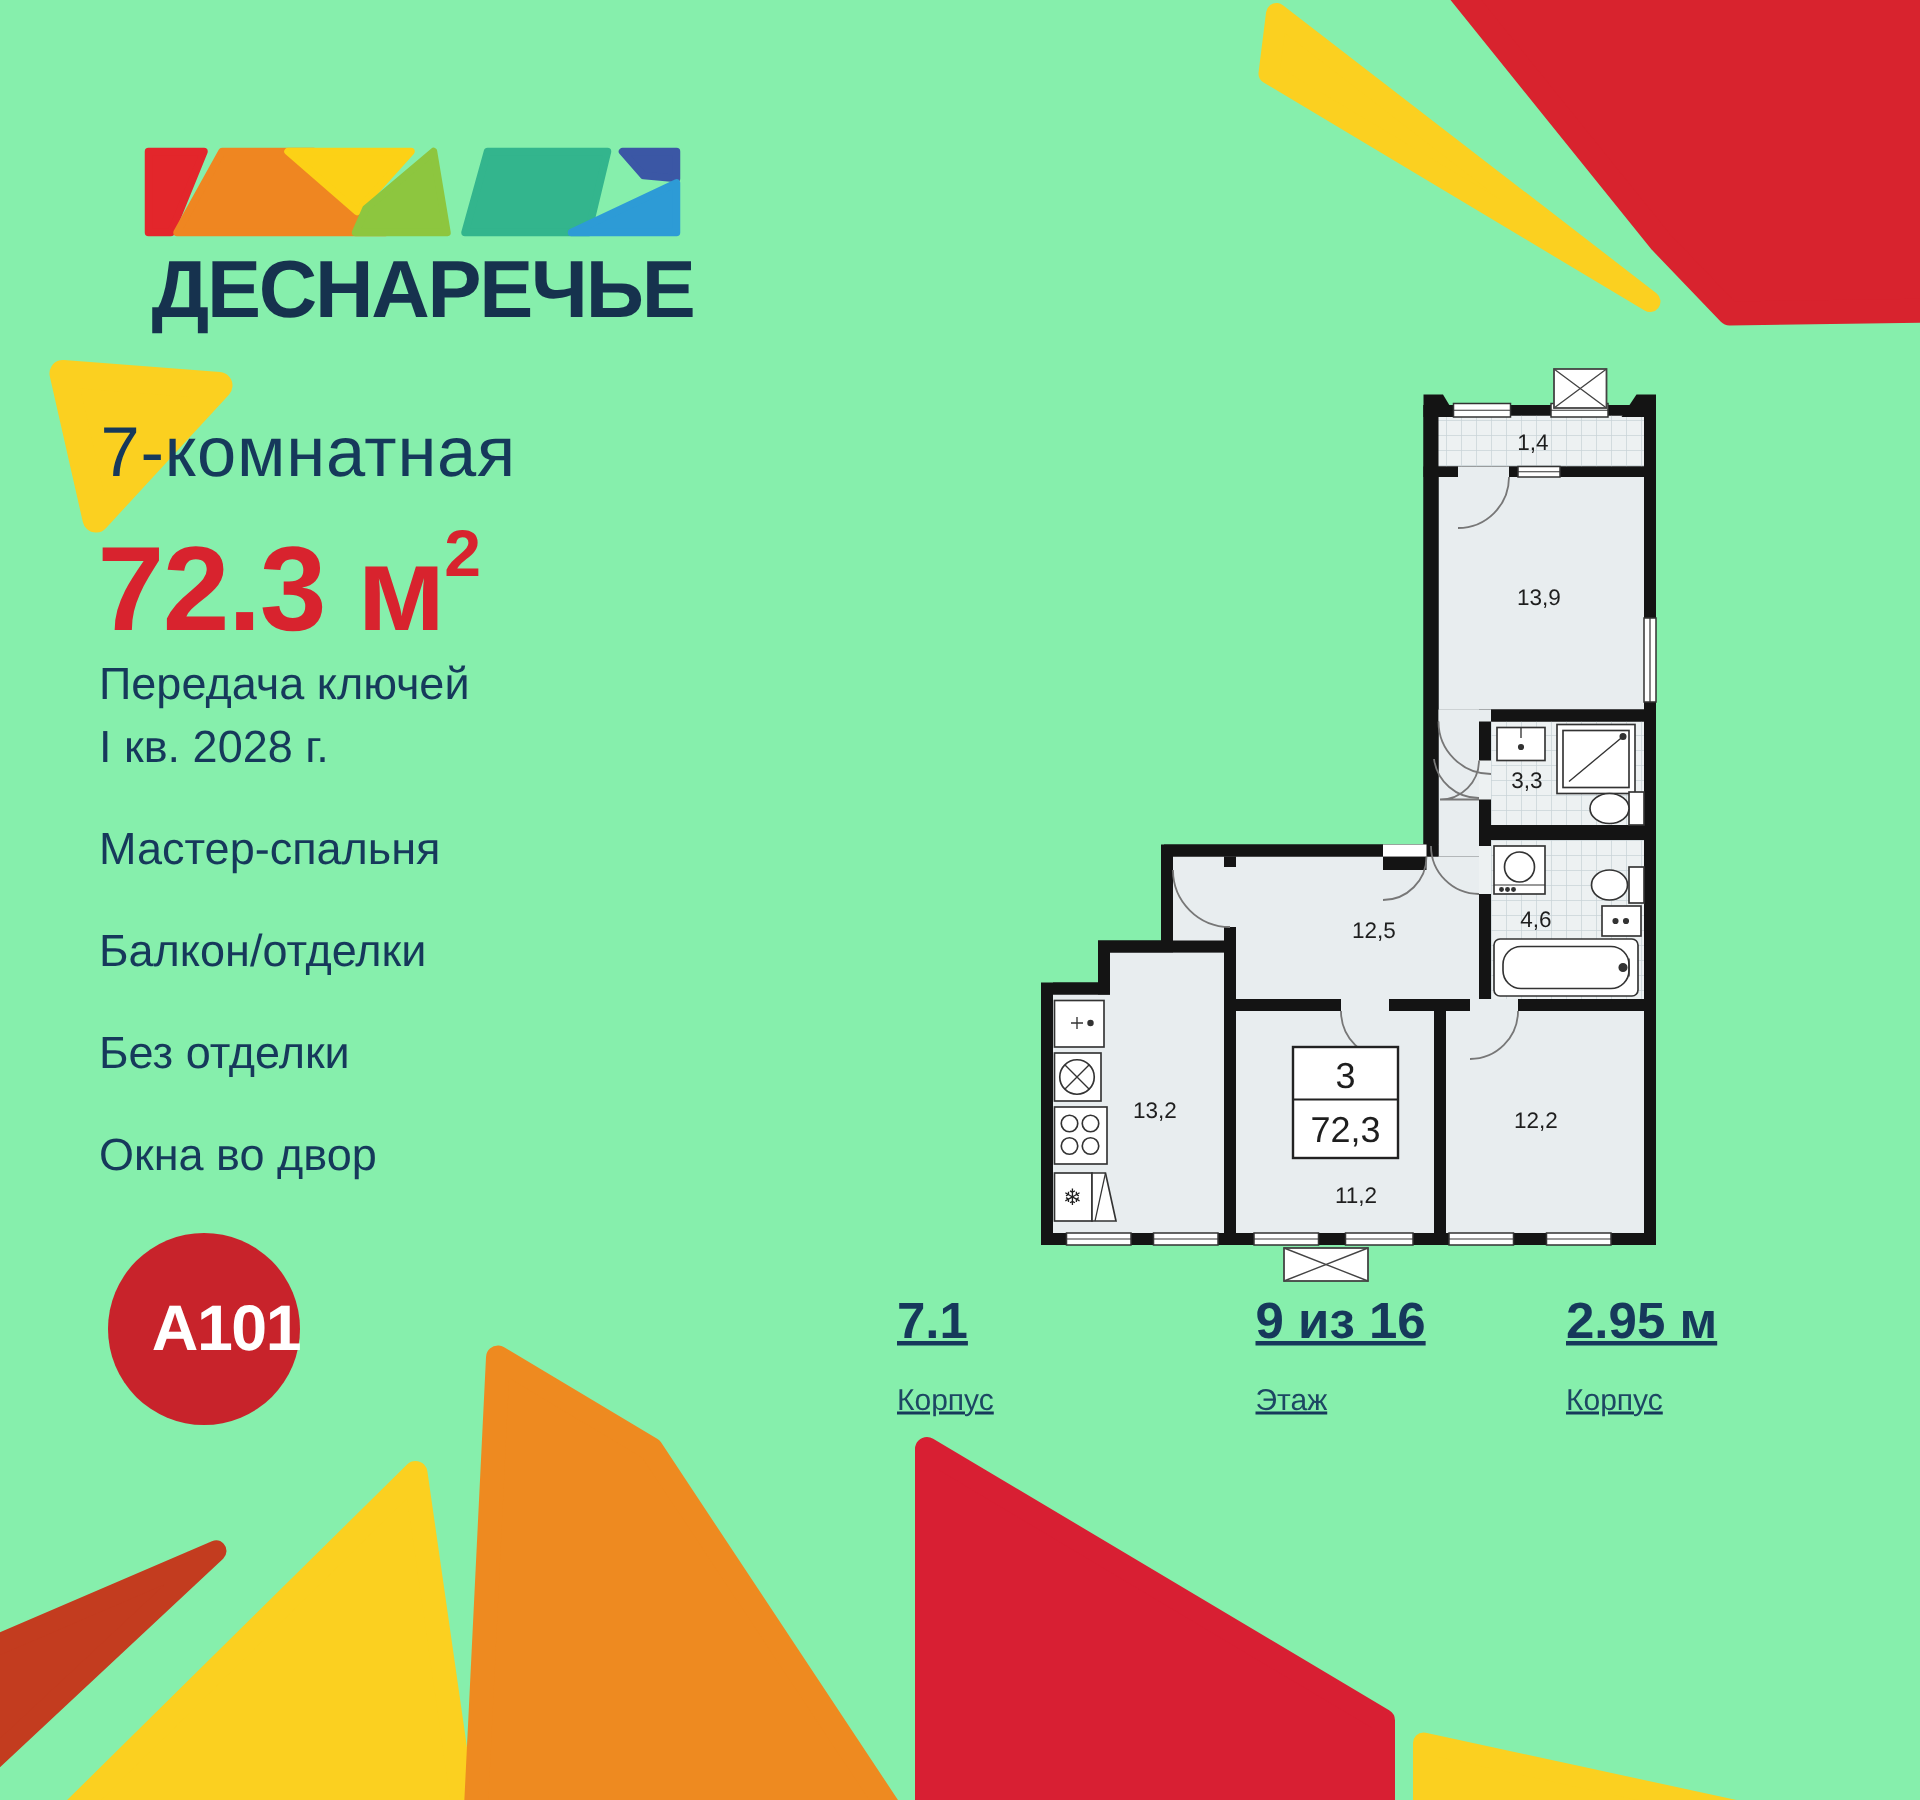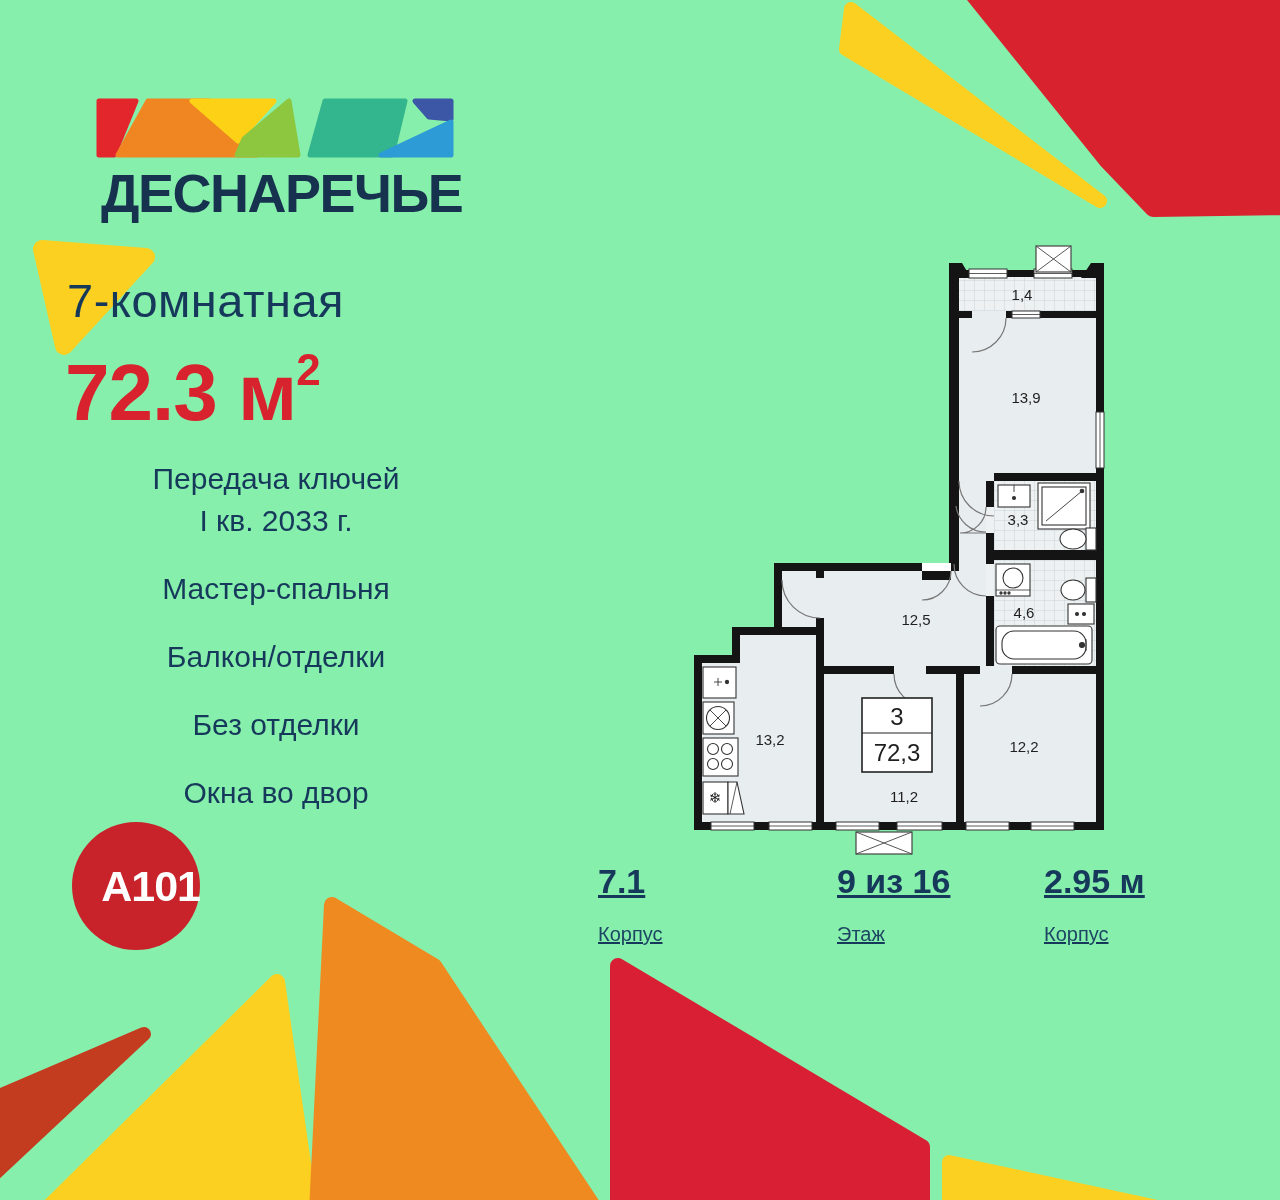--- a/index.html
+++ b/index.html
@@ -9,21 +9,21 @@
   .deco{position:absolute;inset:0;z-index:1;pointer-events:none;}
   .content{position:absolute;inset:0;z-index:2;}
 
   .logo-word{position:absolute;left:101px;top:162px;font-size:54px;font-weight:700;
              letter-spacing:-1.5px;color:#16324E;}
   .headline{position:absolute;left:67px;top:273px;font-size:47px;font-weight:300;
             color:#16395B;letter-spacing:0.5px;}
   .area-line{position:absolute;left:65px;top:347px;color:#D8232E;font-weight:800;
              font-size:80px;letter-spacing:-1px;}
   .area-sup{font-size:44px;vertical-align:top;position:relative;top:-2px;font-weight:800;}
-  .features{position:absolute;left:66px;top:458px;width:420px;color:#16395B;text-align:center;}
+  .features{position:absolute;left:66px;top:436px;width:420px;color:#16395B;}
   .feature{font-size:30px;line-height:42px;margin-bottom:26px;font-weight:400;}
   .a101{position:absolute;left:72px;top:822px;width:128px;height:128px;border-radius:50%;
         background:#C8232B;display:flex;align-items:center;justify-content:flex-end;}
   .a101 span{color:#ffffff;font-size:43px;font-weight:800;letter-spacing:-1px;}
   .stats{position:absolute;top:862px;left:0;width:1280px;height:100px;color:#16395B;}
   .stat{position:absolute;top:0;text-decoration:underline;}
   .stat .v{font-size:34px;font-weight:700;letter-spacing:0;}
   .stat .l{font-size:20px;font-weight:400;margin-top:22px;color:#1D4763;}
   .stat1{left:598px;} .stat2{left:837px;} .stat3{left:1044px;}
 
@@ -76,21 +76,21 @@
     </g>
   </svg>
   <div class="logo-word">ДЕСНАРЕЧЬЕ</div>
 
   <div class="headline">7-комнатная</div>
   <div class="area-line"><span>72.3</span>&nbsp;<span>м</span><span class="area-sup">2</span></div>
 
   <div class="features">
     <div class="feature">
       <div>Передача ключей</div>
-      <div>I кв. 2033 г.</div>
+      <div>I кв. 2028 г.</div>
     </div>
     <div class="feature">Мастер-спальня</div>
     <div class="feature">Балкон/отделки</div>
     <div class="feature">Без отделки</div>
     <div class="feature">Окна во двор</div>
   </div>
 
   <div class="a101">
     <span>A101</span>
   </div>

